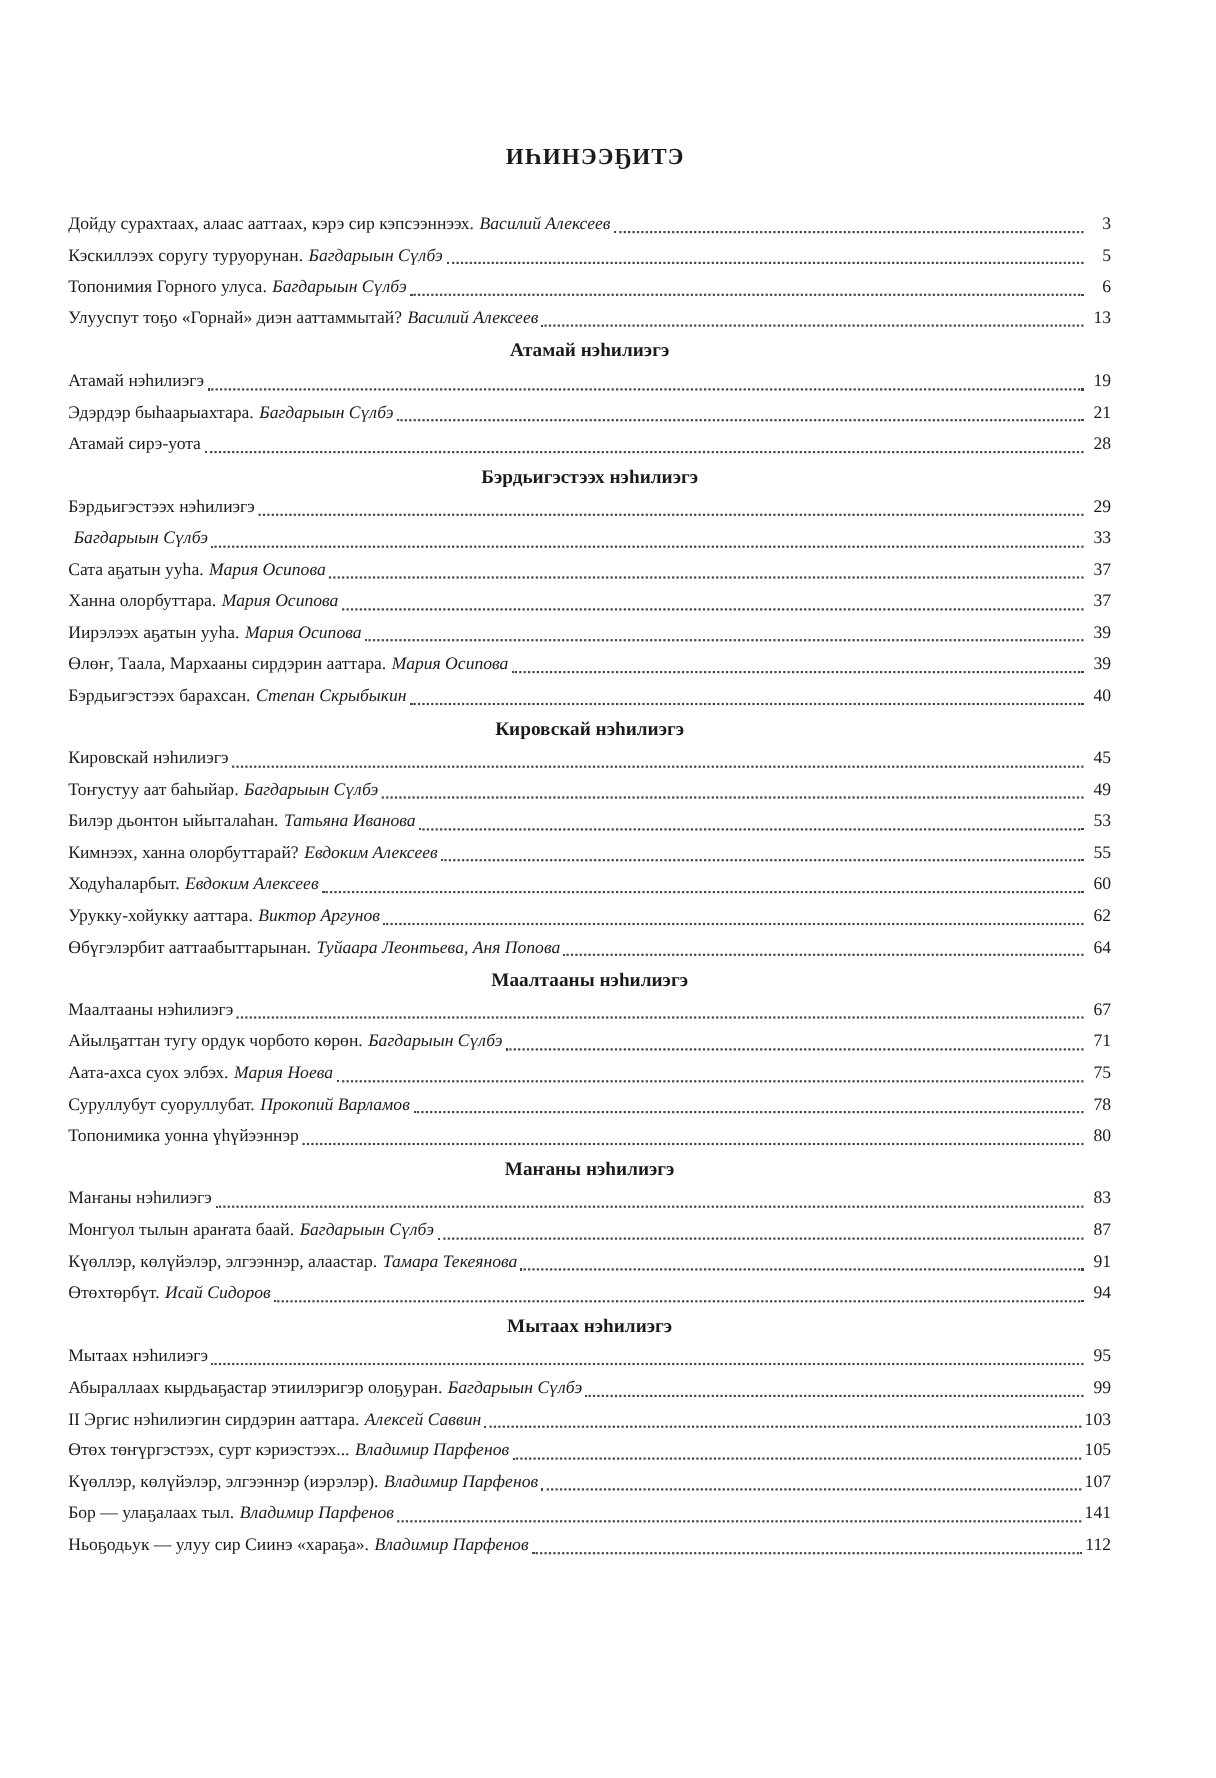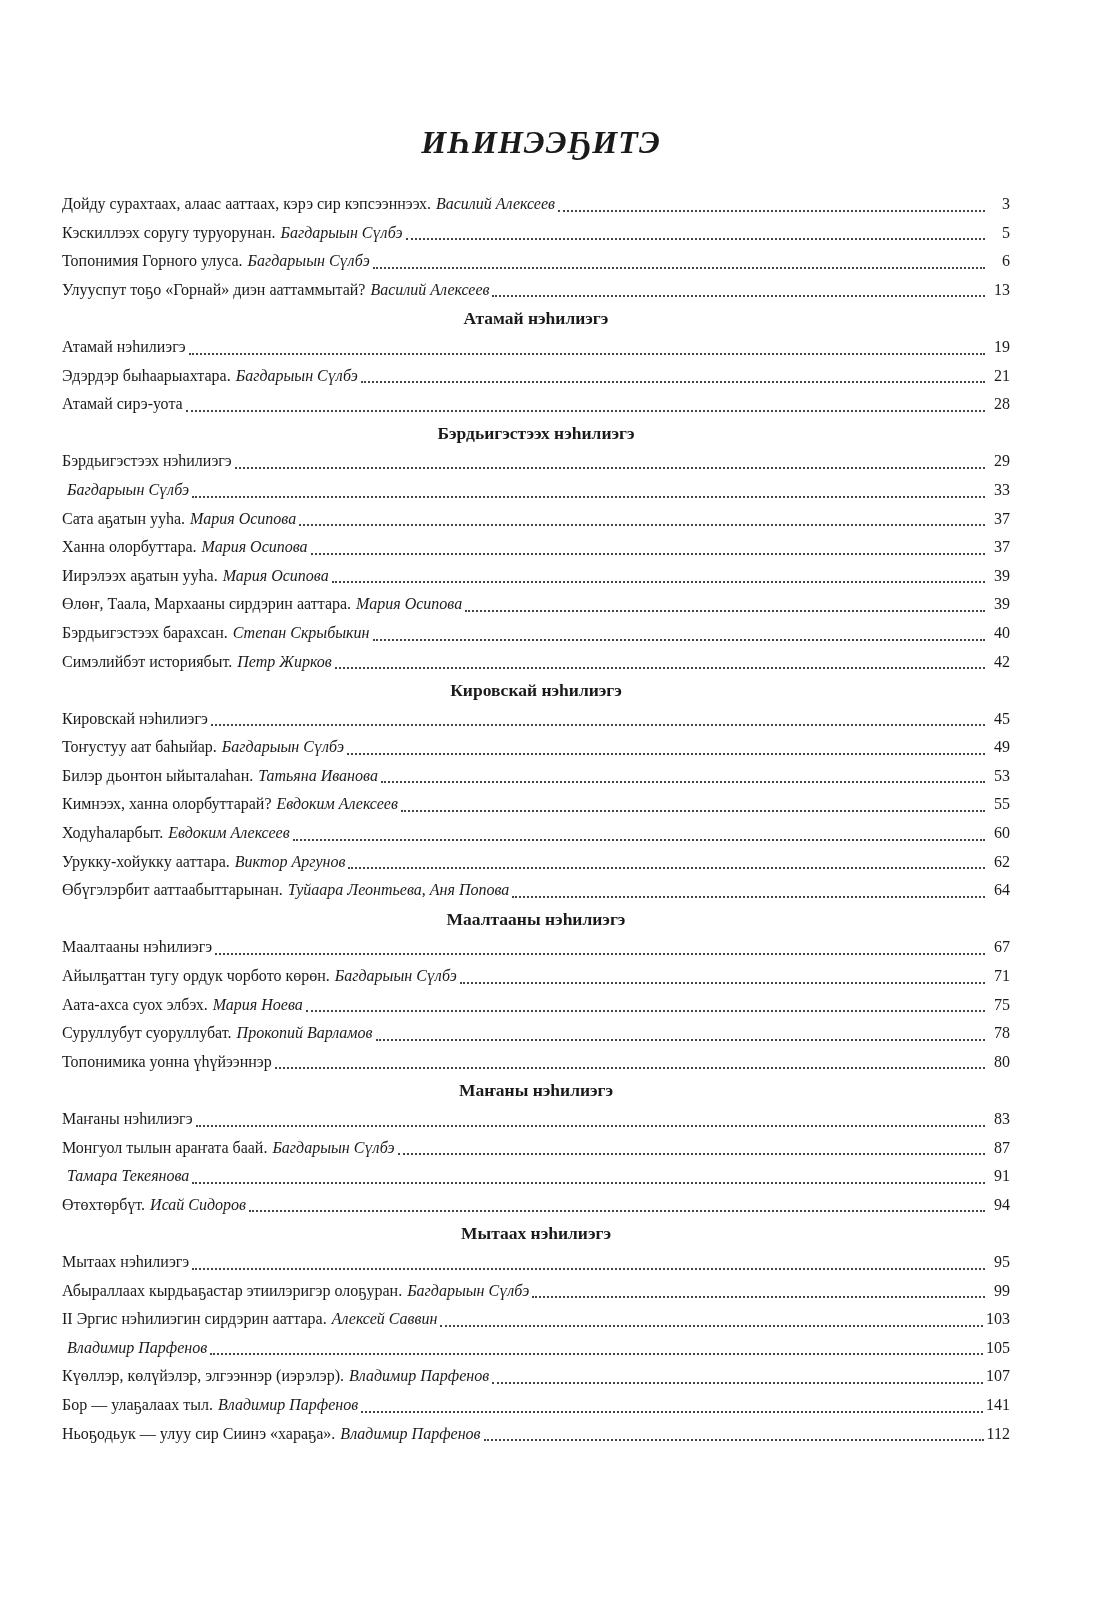--- a/index.html
+++ b/index.html
@@ -3,22 +3,22 @@
   <meta charset="utf-8">
   <style>
     html, body { margin: 0; padding: 0; background: #ffffff; }
     body {
       width: 1105px; height: 1616px; position: relative; overflow: hidden;
       font-family: "Liberation Serif", "DejaVu Serif", serif;
       color: #1a1a1a;
     }
     .page { position: absolute; left: 62px; top: 124px; width: 948px; }
     .title {
-      text-align: center; font-weight: bold; font-size: 32px;
-      letter-spacing: 1px; margin-left: 10px; height: 36px; line-height: 36px; font-style: italic;
+      text-align: center; font-weight: bold; font-size: 21px;
+      letter-spacing: 1px; margin-left: 10px; height: 36px; line-height: 36px;
     }
     .toc { margin-top: 30px; }
     .row {
       display: flex; align-items: baseline; height: 28.6px; line-height: 28.6px;
       font-size: 16px; white-space: nowrap;
     }
     .row .t { flex: 0 0 auto; }
     .row .a { font-style: italic; flex: 0 0 auto; margin-left: 5px; }
     .row .dots {
       flex: 1 1 auto; overflow: hidden; margin: 0 3px;
@@ -112,26 +112,20 @@
         <span class="a">Мария Осипова</span>
         <span class="dots"></span>
         <span class="p">39</span>
       </div>
       <div class="row">
         <span class="t">Бэрдьигэстээх барахсан.</span>
         <span class="a">Степан Скрыбыкин</span>
         <span class="dots"></span>
         <span class="p">40</span>
       </div>
-      <div class="row">
-        <span class="t">Симэлийбэт  историябыт.</span>
-        <span class="a">Петр Жирков</span>
-        <span class="dots"></span>
-        <span class="p">42</span>
-      </div>
       <div class="section">Кировскай нэһилиэгэ</div>
       <div class="row">
         <span class="t">Кировскай нэһилиэгэ</span>
         <span class="dots"></span>
         <span class="p">45</span>
       </div>
       <div class="row">
         <span class="t">Тоҥустуу  аат  баһыйар.</span>
         <span class="a">Багдарыын Сүлбэ</span>
         <span class="dots"></span>
@@ -202,20 +196,21 @@
         <span class="dots"></span>
         <span class="p">83</span>
       </div>
       <div class="row">
         <span class="t">Монгуол тылын араҥата баай.</span>
         <span class="a">Багдарыын Сүлбэ</span>
         <span class="dots"></span>
         <span class="p">87</span>
       </div>
       <div class="row">
+        <span class="t">Күөллэр, көлүйэлэр, элгээннэр, алаастар.</span>
         <span class="a">Тамара Текеянова</span>
         <span class="dots"></span>
         <span class="p">91</span>
       </div>
       <div class="row">
         <span class="t">Өтөхтөрбүт.</span>
         <span class="a">Исай Сидоров</span>
         <span class="dots"></span>
         <span class="p">94</span>
       </div>
@@ -231,20 +226,21 @@
         <span class="dots"></span>
         <span class="p">99</span>
       </div>
       <div class="row">
         <span class="t">II Эргис  нэһилиэгин сирдэрин  ааттара.</span>
         <span class="a">Алексей Саввин</span>
         <span class="dots"></span>
         <span class="p">103</span>
       </div>
       <div class="row">
+        <span class="t">Өтөх төҥүргэстээх, сурт кэриэстээх...</span>
         <span class="a">Владимир Парфенов</span>
         <span class="dots"></span>
         <span class="p">105</span>
       </div>
       <div class="row">
         <span class="t">Күөллэр, көлүйэлэр, элгээннэр (иэрэлэр).</span>
         <span class="a">Владимир Парфенов</span>
         <span class="dots"></span>
         <span class="p">107</span>
       </div>

